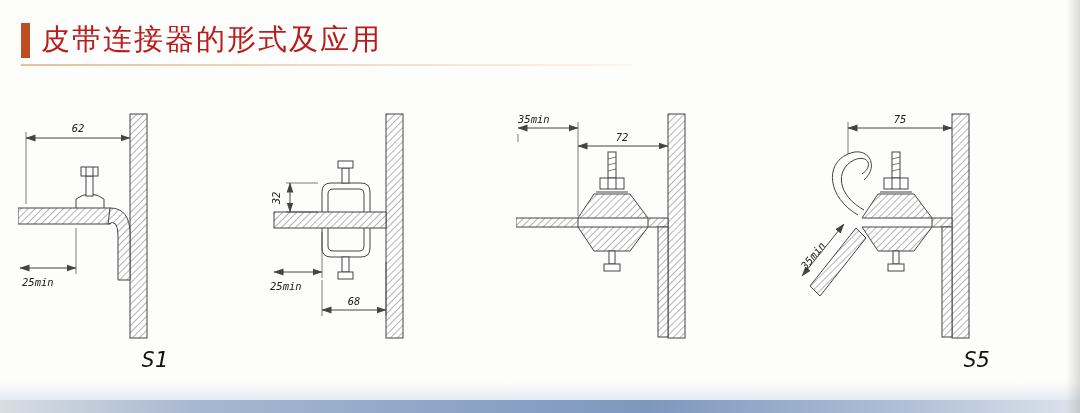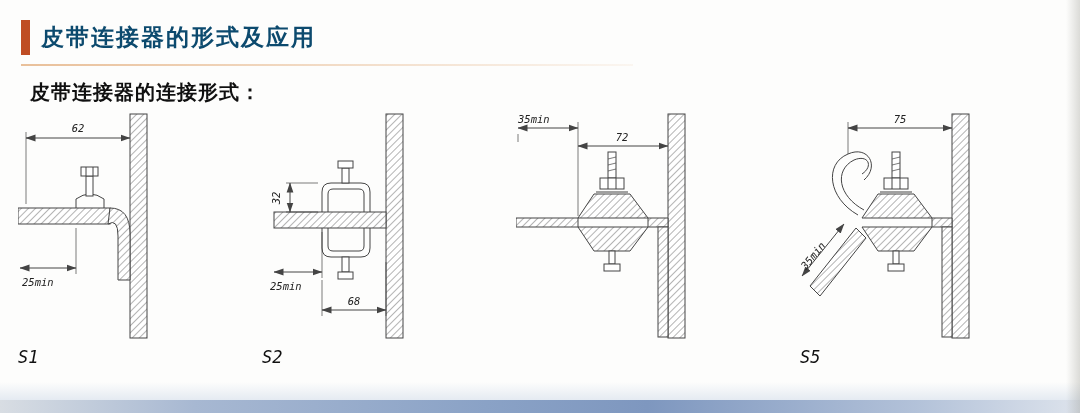--- a/index.html
+++ b/index.html
@@ -10,29 +10,29 @@
     font-family: "Liberation Sans", sans-serif;
   }
   .page { position: relative; width: 1080px; height: 413px; background: #fdfdfc; overflow: hidden; }
   .page::after {
     content: ""; position: absolute; top: 0; right: 0; width: 14px; height: 100%;
     background: linear-gradient(90deg, rgba(140,140,130,0) 0%, rgba(140,140,130,0.30) 100%);
     pointer-events: none;
   }
   .header { position: absolute; top: 20px; left: 21px; display: flex; align-items: center; gap: 11px; }
   .accent { width: 9px; height: 35px; background: var(--accent, #bf4d24); }
-  .title { font-size: 23px; font-weight: bold; color: #0c4a6e; letter-spacing: 2px; }
+  .title { font-size: 29px; font-weight: normal; color: #b91c1c; letter-spacing: 2px; }
   .underline {
     position: absolute; top: 64px; left: 21px; width: 612px; height: 2px;
     background: linear-gradient(90deg, var(--underline, #e9c09a), rgba(233,192,154,0.12));
   }
   .subtitle { position: absolute; top: 79px; left: 30px; font-size: 20px; font-weight: bold; color: #101010; letter-spacing: 1px; }
   .diagrams { position: absolute; top: 112px; left: 18px; width: 972px; display: flex; justify-content: space-between; font-style: italic; }
   figure { margin: 0; }
-  figcaption { text-align: left; margin-top: 3px; font-family: "DejaVu Sans Mono", monospace; font-size: 17px; color: #111; }
+  figcaption { text-align: right; margin-top: 3px; font-family: "DejaVu Sans Mono", monospace; font-size: 22px; color: #111; }
   .diag text { font-family: "DejaVu Sans Mono", monospace; font-size: 10.5px; fill: #222; }
   .brand { position: absolute; right: 46px; bottom: 26px; display: flex; align-items: center; gap: 6px; }
   .brand-text { display: flex; flex-direction: column; align-items: center; line-height: 1.05; }
   .brand-name { font-size: 21px; font-weight: bold; color: var(--brand-blue, #16477c); letter-spacing: 2px; }
   .brand-tagline { font-size: 6px; color: var(--tagline-red, #c32b2b); letter-spacing: 0.5px; margin-top: 2px; white-space: nowrap; }
   .bottom-wash {
     position: absolute; left: 0; right: 0; bottom: 13px; height: 18px;
     background: linear-gradient(180deg, rgba(222,229,238,0) 0%, rgba(208,219,233,0.55) 100%);
   }
   .bottom-bar {
@@ -55,21 +55,20 @@
   </defs>
 </svg>
 
 <div class="page">
 
   <div class="header">
     <div class="accent"></div>
     <div class="title">皮带连接器的形式及应用</div>
   </div>
   <div class="underline"></div>
-  <div class="subtitle">皮带连接器的连接形式：</div>
 
   <div class="diagrams">
 
     <figure>
       <svg class="diag" width="150" height="228" viewBox="0 0 150 228">
         <rect x="112" y="2" width="17" height="224" fill="url(#hatch)" stroke="#444"></rect>
         <rect x="0" y="96" width="92" height="16" fill="url(#hatch)" stroke="#444"></rect>
         <path d="M92,96 Q112,96 112,122 L112,168 L100,168 L100,124 Q100,106 90,112 Z" fill="url(#hatch)" stroke="#444"></path>
         <g>
           <path d="M58,96 L58,87 Q72,77 86,87 L86,96" fill="none" stroke="#444"></path>
@@ -119,21 +118,20 @@
           <line x1="12" y1="160" x2="60" y2="160" stroke="#444" marker-start="url(#dimarrow)" marker-end="url(#dimarrow)"></line>
           <text x="8" y="178">25min</text>
         </g>
         <g>
           <line x1="60" y1="168" x2="60" y2="204" stroke="#444" stroke-width="0.7"></line>
           <line x1="124" y1="150" x2="124" y2="204" stroke="#444" stroke-width="0.7"></line>
           <line x1="60" y1="198" x2="124" y2="198" stroke="#444" marker-start="url(#dimarrow)" marker-end="url(#dimarrow)"></line>
           <text x="92" y="193" text-anchor="middle">68</text>
         </g>
       </svg>
-      <figcaption>S2</figcaption>
     </figure>
 
     <figure>
       <svg class="diag" width="190" height="228" viewBox="0 0 190 228">
         <rect x="152" y="2" width="17" height="224" fill="url(#hatch)" stroke="#444"></rect>
         <rect x="0" y="106" width="62" height="9" fill="url(#hatch)" stroke="#444"></rect>
         <polygon points="62,106 78,82 114,82 132,106" fill="url(#hatch)" stroke="#444"></polygon>
         <polygon points="62,115 78,139 114,139 132,115" fill="url(#hatch)" stroke="#444"></polygon>
         <path d="M132,106 L152,106 L152,115 L132,115 Z" fill="url(#hatch)" stroke="#444"></path>
         <rect x="142" y="115" width="10" height="110" fill="url(#hatch)" stroke="#444"></rect>

